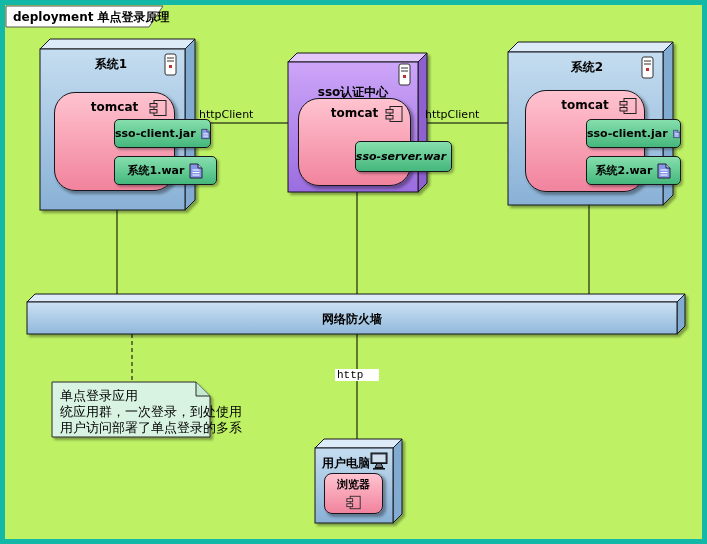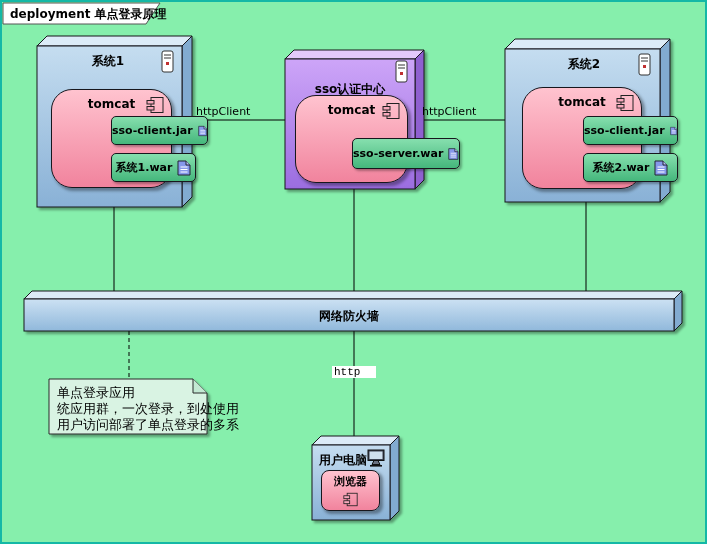--- a/index.html
+++ b/index.html
@@ -1,18 +1,18 @@
 <!DOCTYPE html>
 <html><head>
 <meta charset="utf-8">
 <style>
   html,body { margin:0; padding:0; background:#fff; }
   .canvas {
     position:relative; width:707px; height:544px;
-    background:#86efac; border:2px solid #14b8a6; box-sizing:border-box;
+    background:#bef264; border:5px solid #14b8a6; box-sizing:border-box;
     font-family:"DejaVu Sans","Liberation Sans",sans-serif; color:#000;
     overflow:hidden;
   }
   .abs { position:absolute; }
   svg.shell { position:absolute; left:0; top:0; }
   .tab-label {
     position:absolute; left:8px; top:4px; font-size:12px; font-weight:bold; white-space:nowrap;
   }
   .node-label { position:absolute; font-size:12px; font-weight:bold; text-align:center; white-space:nowrap; }
   .comp {
@@ -136,21 +136,21 @@
     <div class="artifact" style="left:12px; top:26px; width:97px; height:29px;">
       <span>sso-client.jar</span>
       <svg width="14" height="16" viewBox="0 0 14 16">
         <path d="M1 1 h8 l4 4 v10 h-12 z" fill="#8698ea" stroke="#223"></path>
         <path d="M9 1 v4 h4" fill="#b3c0f5" stroke="#223"></path>
         <line x1="3.5" y1="7" x2="10.5" y2="7" stroke="#fff"></line>
         <line x1="3.5" y1="9.5" x2="10.5" y2="9.5" stroke="#fff"></line>
         <line x1="3.5" y1="12" x2="10.5" y2="12" stroke="#fff"></line>
       </svg>
     </div>
-    <div class="artifact" style="left:12px; top:63px; width:85px; height:29px;">
+    <div class="artifact" style="left:12px; top:63px; width:103px; height:29px;">
       <span>系统1.war</span>
       <svg width="14" height="16" viewBox="0 0 14 16">
         <path d="M1 1 h8 l4 4 v10 h-12 z" fill="#8698ea" stroke="#223"></path>
         <path d="M9 1 v4 h4" fill="#b3c0f5" stroke="#223"></path>
         <line x1="3.5" y1="7" x2="10.5" y2="7" stroke="#fff"></line>
         <line x1="3.5" y1="9.5" x2="10.5" y2="9.5" stroke="#fff"></line>
         <line x1="3.5" y1="12" x2="10.5" y2="12" stroke="#fff"></line>
       </svg>
     </div>
   </div>
@@ -163,21 +163,21 @@
     <rect x="5" y="12" width="3" height="3" fill="#c03030"></rect>
   </svg>
 
   <div class="comp" style="left:293px; top:93px; width:113px; height:88px;">
     <div class="comp-label">tomcat</div>
     <svg class="comp-icon" width="18" height="18" viewBox="0 0 18 18">
       <rect x="5" y="1.5" width="12" height="15" fill="none" stroke="#222"></rect>
       <rect x="1" y="4.5" width="7" height="3.5" fill="#f8a8bc" stroke="#222"></rect>
       <rect x="1" y="10.5" width="7" height="3.5" fill="#f8a8bc" stroke="#222"></rect>
     </svg>
-    <div class="artifact" style="left:9px; top:42px; width:108px; height:31px;">
+    <div class="artifact" style="left:9px; top:42px; width:97px; height:31px;font-style:italic;">
       <span>sso-server.war</span>
       <svg width="14" height="16" viewBox="0 0 14 16">
         <path d="M1 1 h8 l4 4 v10 h-12 z" fill="#8698ea" stroke="#223"></path>
         <path d="M9 1 v4 h4" fill="#b3c0f5" stroke="#223"></path>
         <line x1="3.5" y1="7" x2="10.5" y2="7" stroke="#fff"></line>
         <line x1="3.5" y1="9.5" x2="10.5" y2="9.5" stroke="#fff"></line>
         <line x1="3.5" y1="12" x2="10.5" y2="12" stroke="#fff"></line>
       </svg>
     </div>
   </div>

